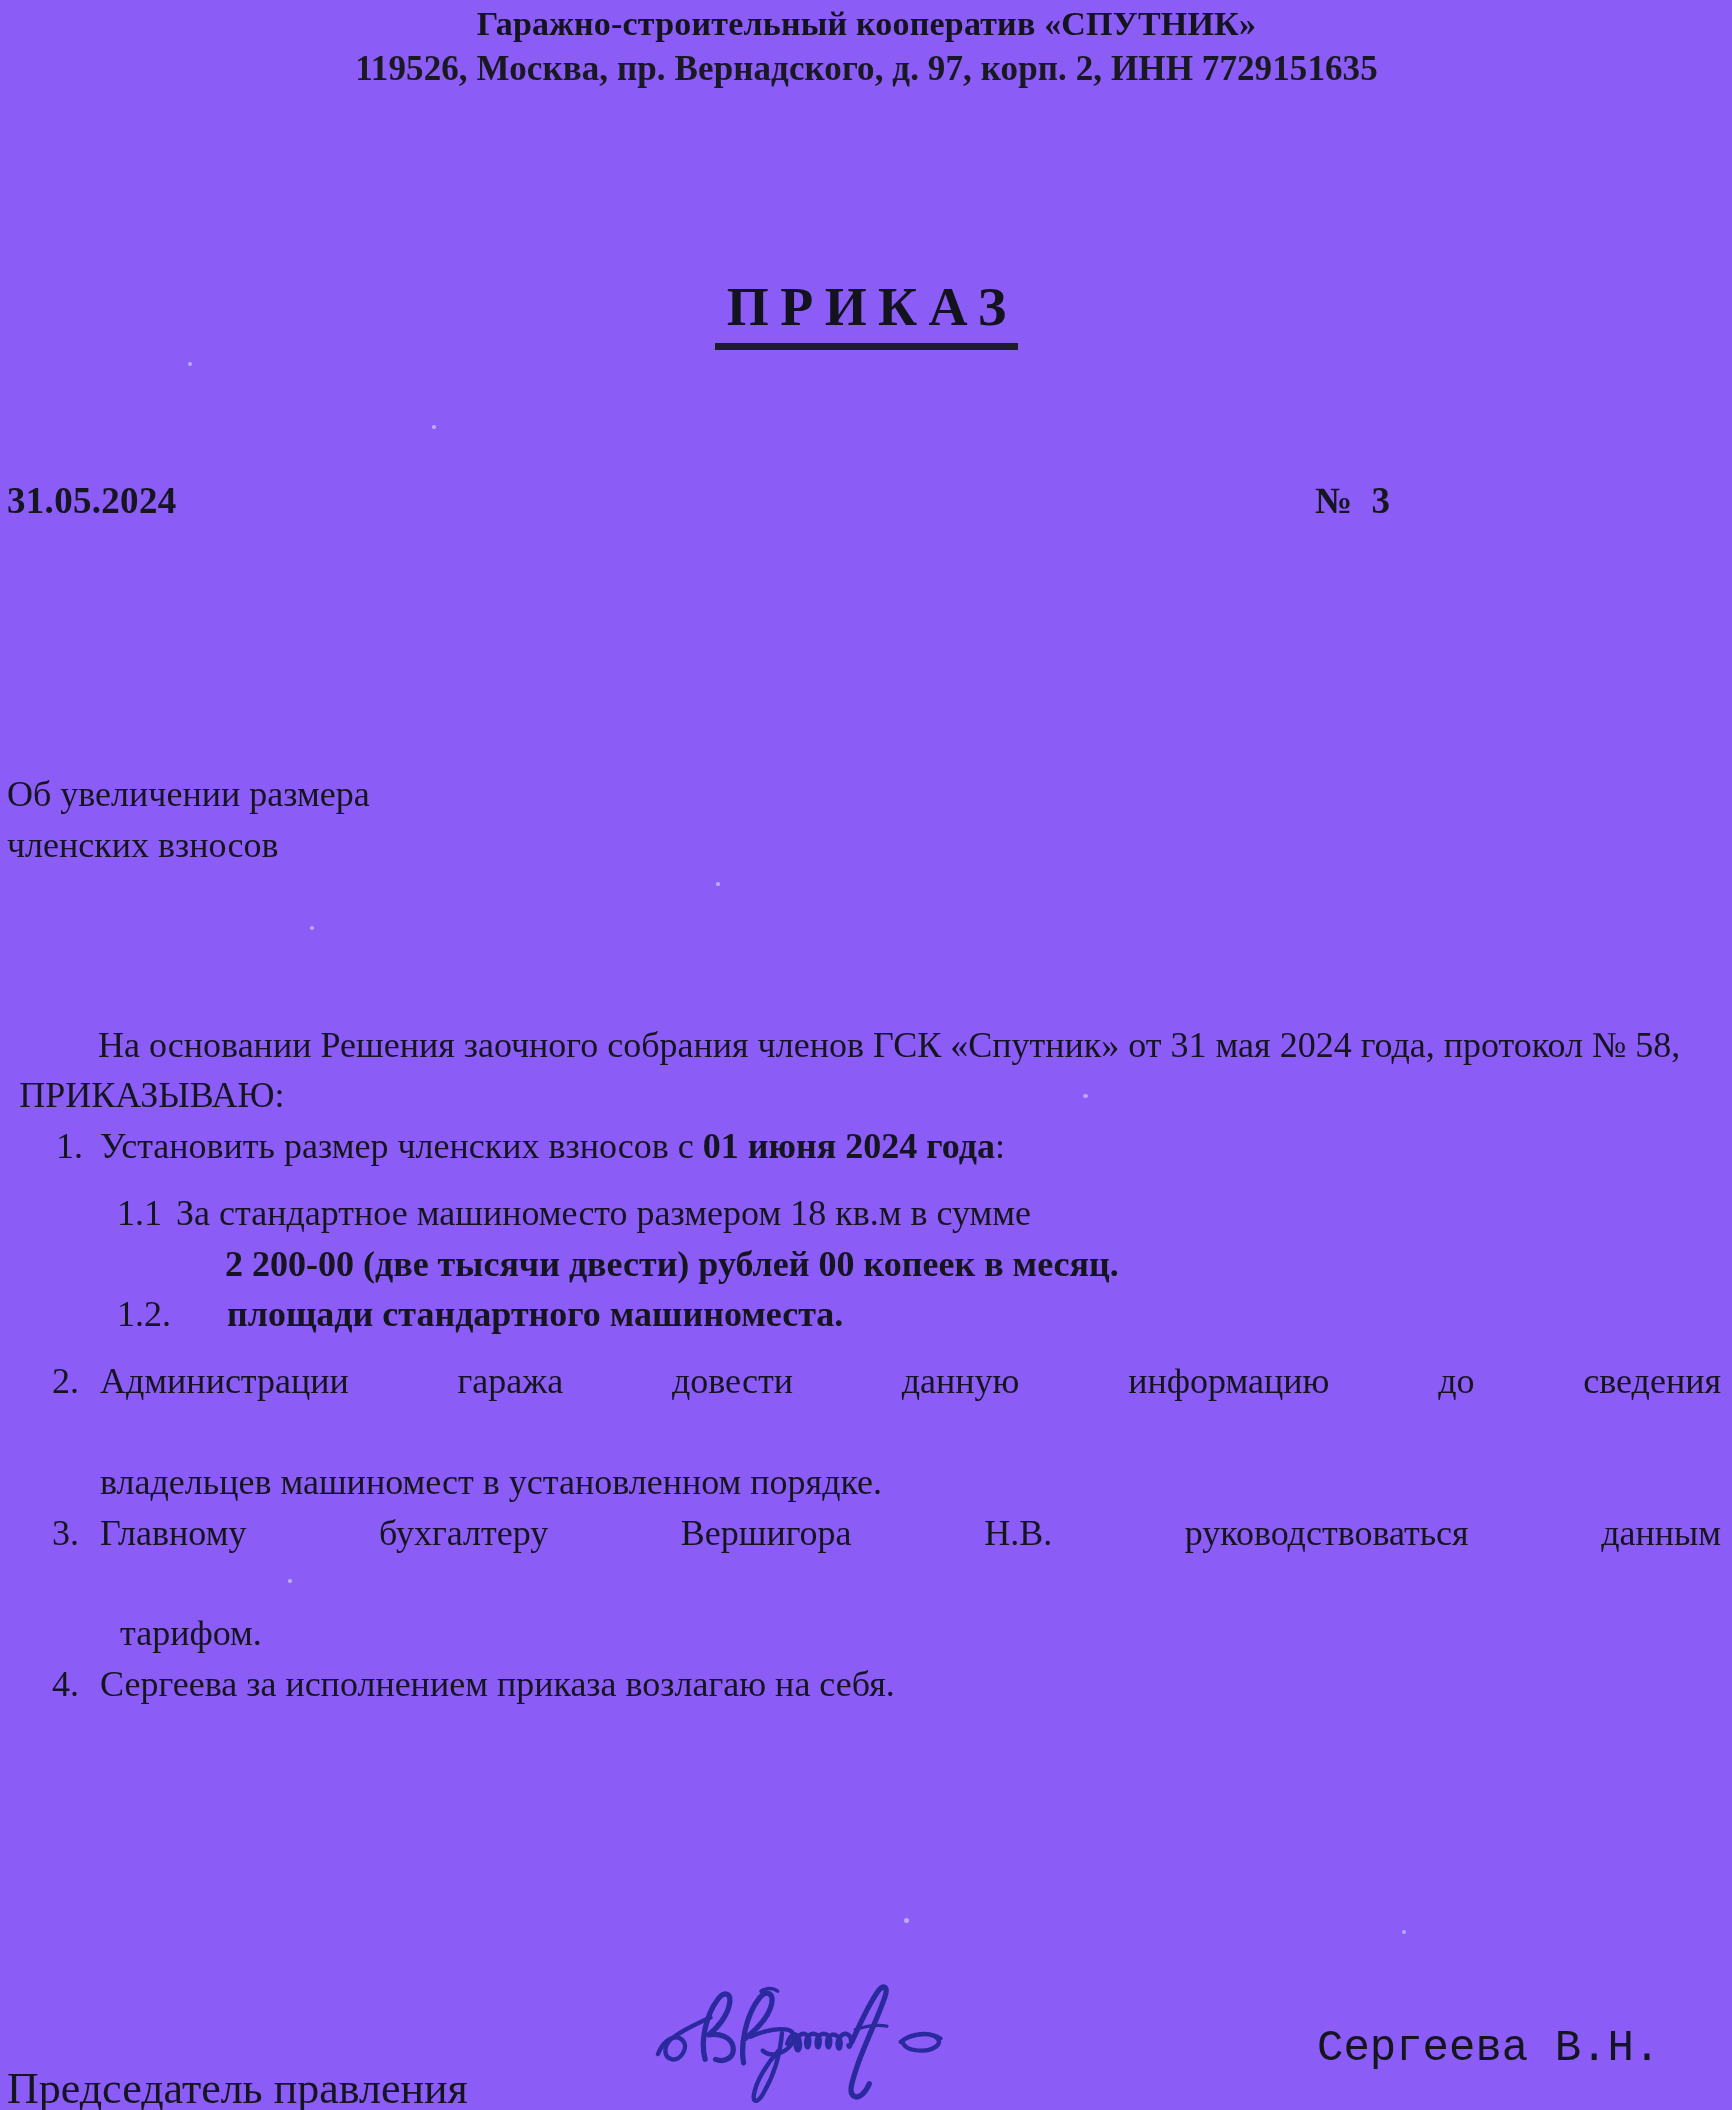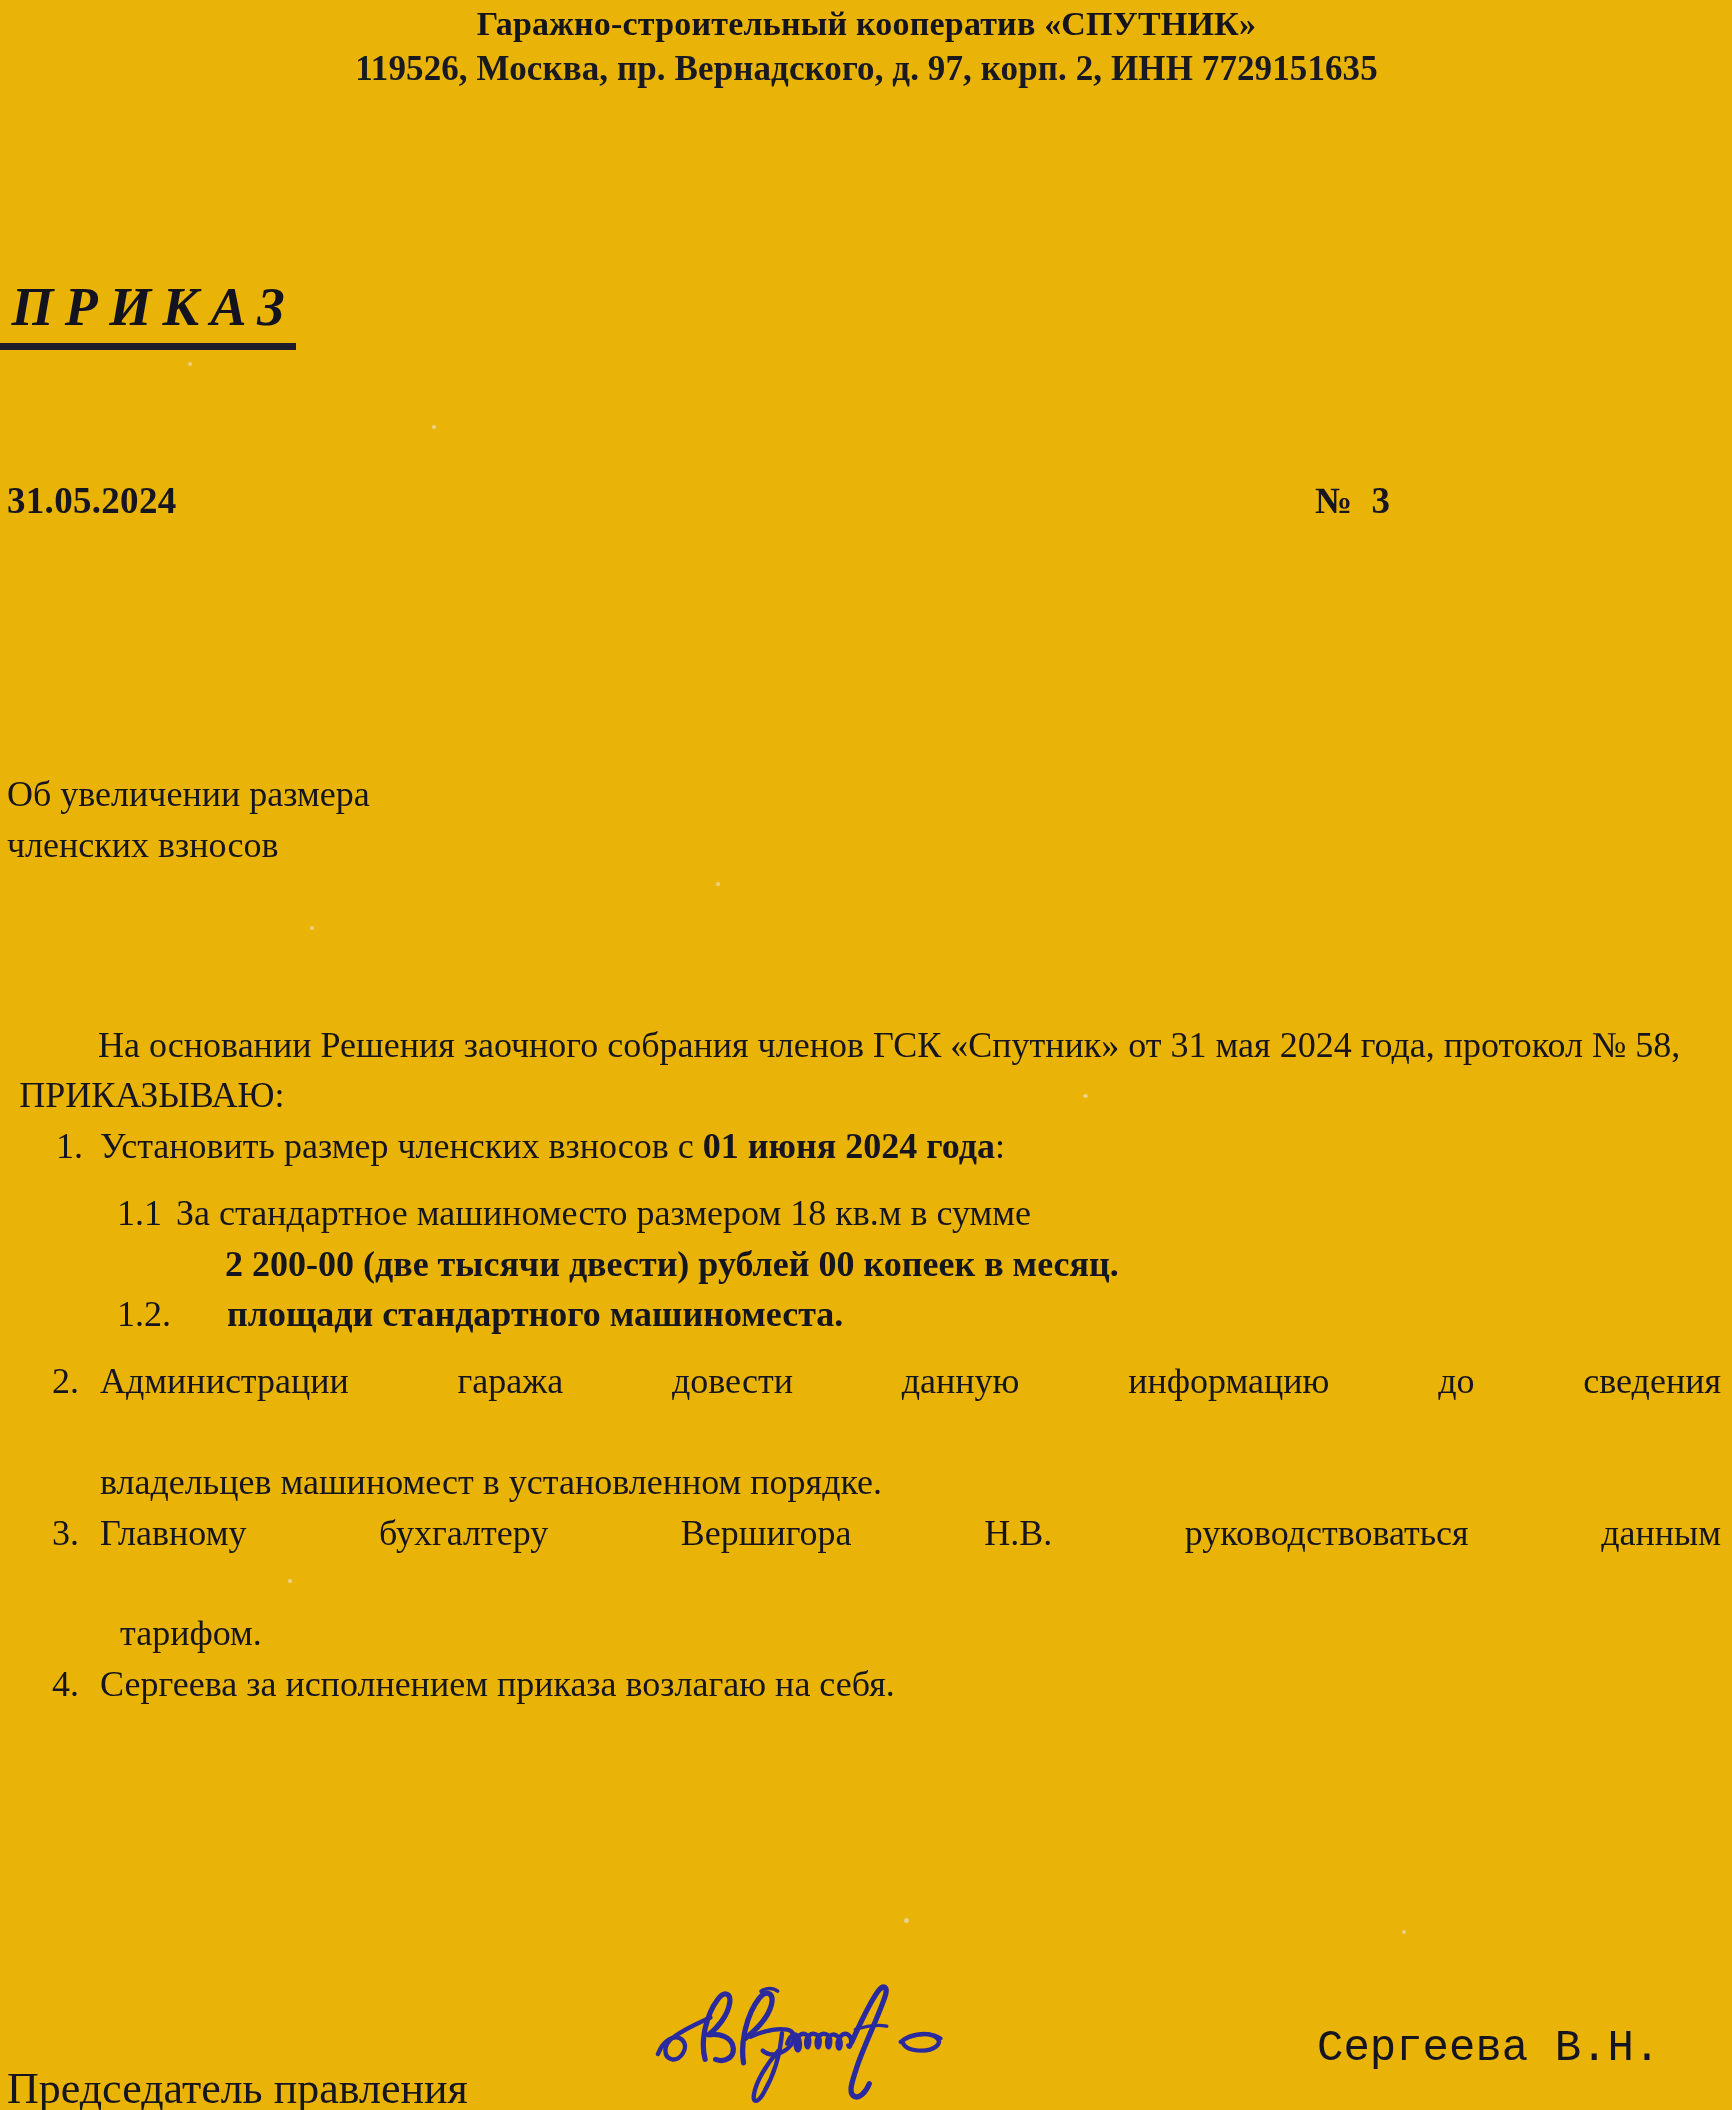--- a/index.html
+++ b/index.html
@@ -14,21 +14,21 @@
     position: relative;
     overflow: hidden;
     font-family: "Liberation Serif", "DejaVu Serif", serif;
     color: #161620;
     -webkit-font-smoothing: antialiased;
   }
 
   .page {
     position: absolute;
     inset: 0;
-    background: #eab308;
+    background: #8b5cf6;
   }
 
   
   .org-header {
     position: absolute;
     top: 5.2px;
     left: 0;
     right: 0;
     text-align: center;
   }
@@ -47,22 +47,21 @@
     letter-spacing: 0.1px;
     color: #191922;
   }
 
   
   .doc-title-wrap {
     position: absolute;
     top: 276px;
     left: 0;
     right: 0;
-    text-align: left;
-    font-style: italic;
+    text-align: center;
   }
   .doc-title {
     display: inline-block;
     font-size: 54px;
     font-weight: bold;
     letter-spacing: 11.4px;
     padding: 0 0 5.2px 0;
     border-bottom: 7px solid #1d1d2c;
     color: #13131f;
     text-indent: 11.4px;

